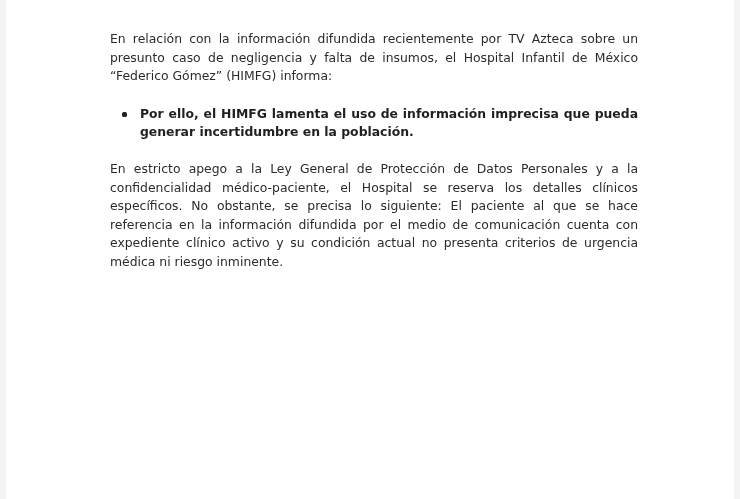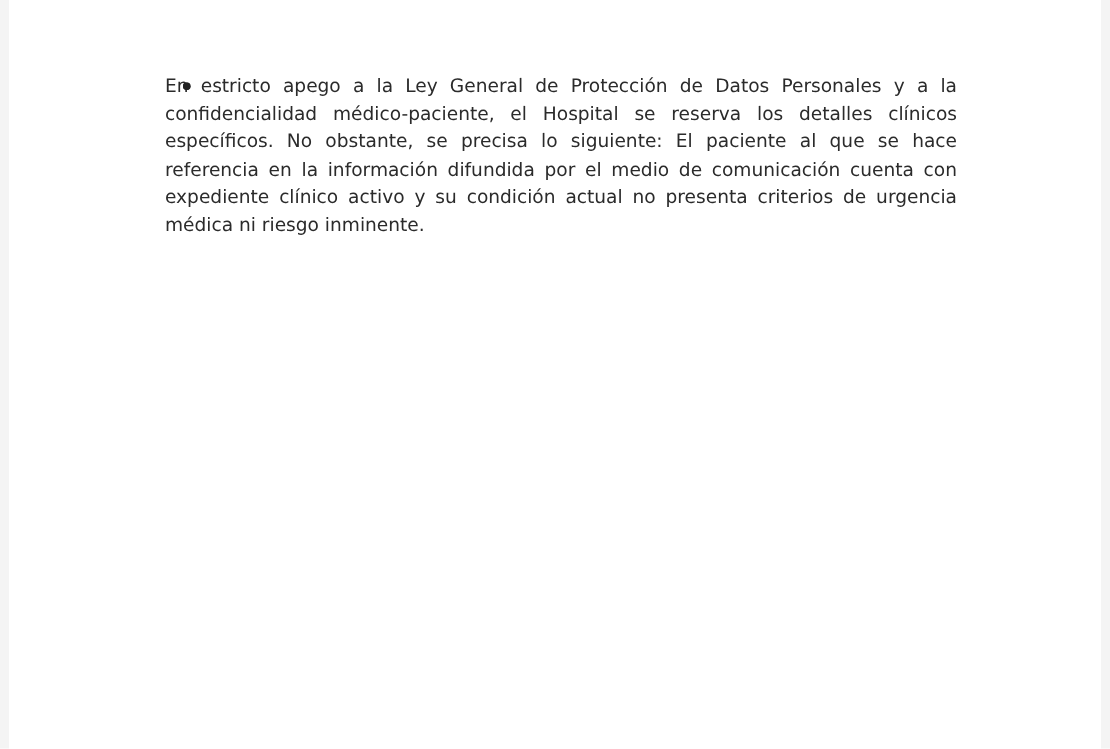--- a/index.html
+++ b/index.html
@@ -27,25 +27,27 @@
     width: 5px; height: 5px; border-radius: 50%; background: #222;
   }
 </style>
 </head>
 <body>
 
 <div class="edge-left"></div>
 <div class="edge-right"></div>
 
 <div class="doc">
+  <p class="para">En relación con la información difundida recientemente por TV Azteca sobre un presunto caso de negligencia y falta de insumos, el Hospital Infantil de México “Federico Gómez” (HIMFG) informa:</p>
 
   <ul class="bullets">
     <li>
       <span class="bullet-dot"></span>
     </li>
     <li>
       <span class="bullet-dot"></span>
+      <span>Por ello, el HIMFG lamenta el uso de información imprecisa que pueda generar incertidumbre en la población.</span>
     </li>
   </ul>
 
   <p class="para">En estricto apego a la Ley General de Protección de Datos Personales y a la confidencialidad médico-paciente, el Hospital se reserva los detalles clínicos específicos. No obstante, se precisa lo siguiente: El paciente al que se hace referencia en la información difundida por el medio de comunicación cuenta con expediente clínico activo y su condición actual no presenta criterios de urgencia médica ni riesgo inminente.</p>
 
 </div>
 
 </body></html>

